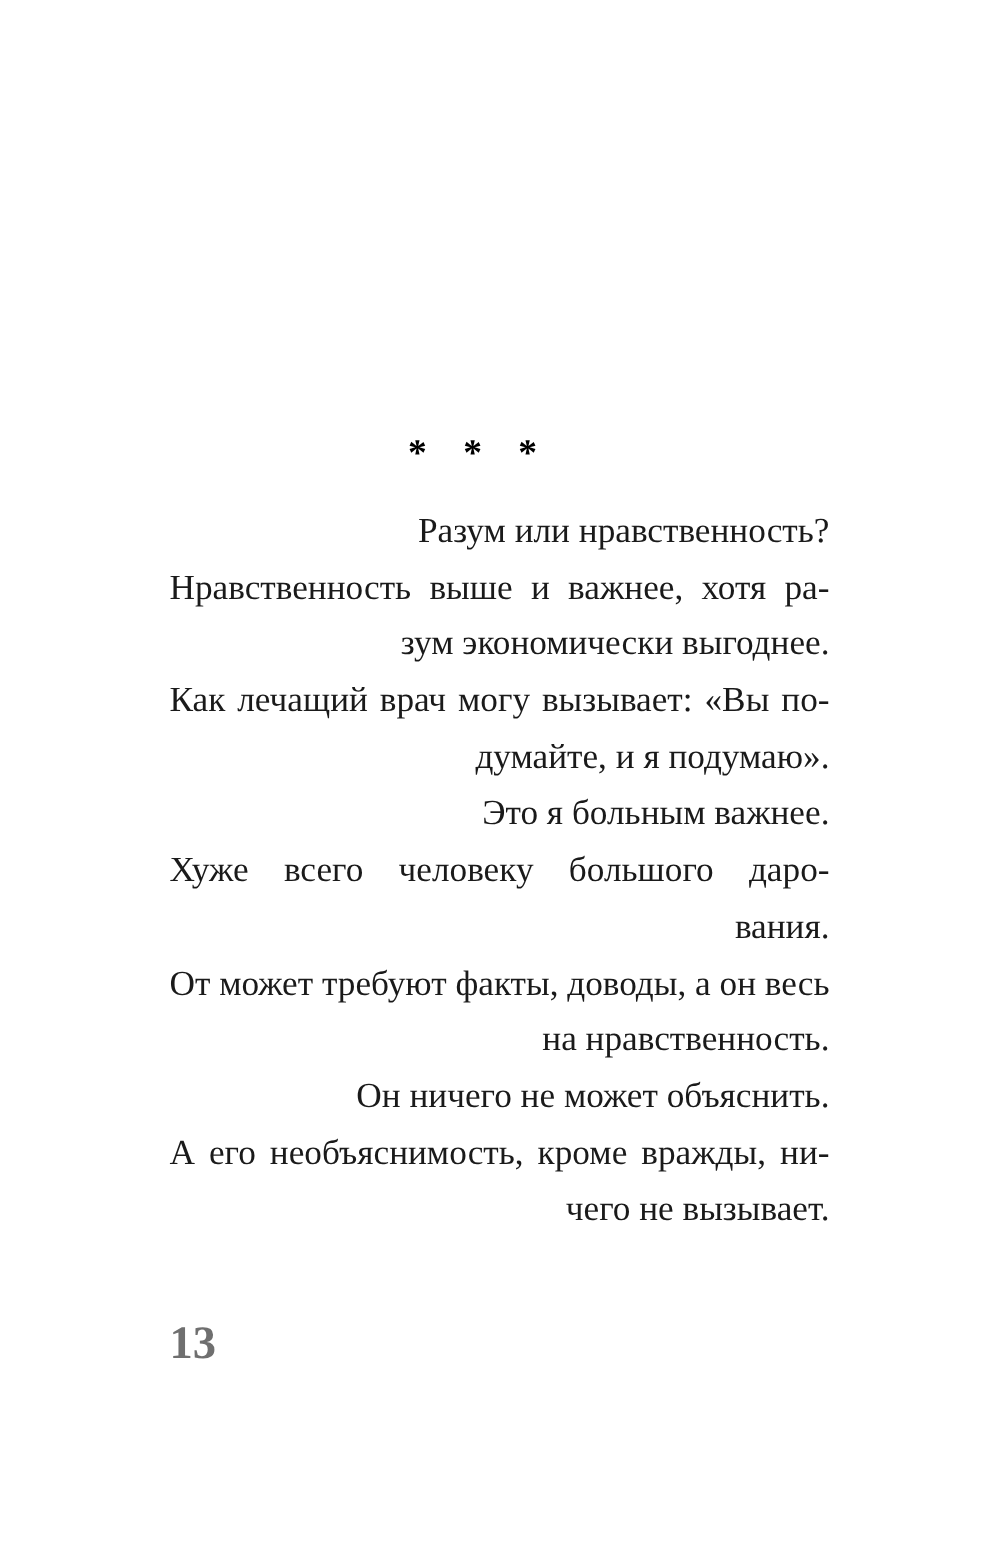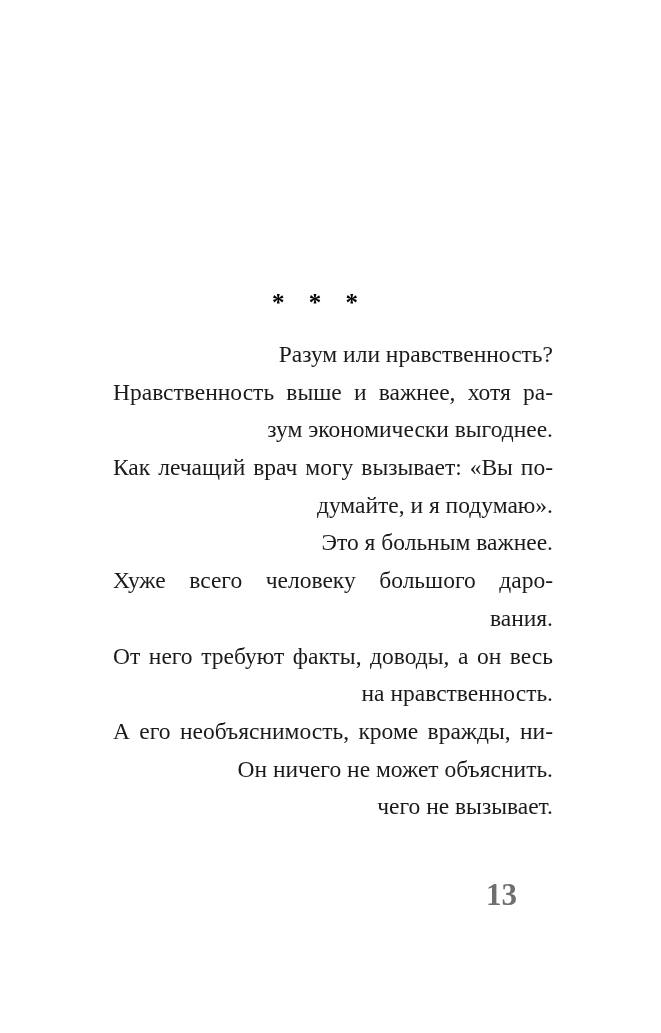--- a/index.html
+++ b/index.html
@@ -49,21 +49,21 @@
     text-align-last: justify;
     overflow: hidden;
   }
   .page-number {
     position: absolute;
     left: 113px;
     top: 878px;
     width: 440px;
     box-sizing: border-box;
     padding-right: 36px;
-    text-align: right;
+    text-align: left;
     font-size: 31px;
     font-weight: bold;
     color: #6f6f6f;
     line-height: 34px;
   }
 </style>
 </head>
 <body>
 
 <div class="page">
@@ -71,21 +71,21 @@
 
   <div class="text-block" id="text-block">
       <div class="line">Разум или нравственность?</div>
       <div class="line just">Нравственность выше и важнее, хотя ра-</div>
       <div class="line">зум экономически выгоднее.</div>
       <div class="line just">Как лечащий врач могу вызывает: «Вы по-</div>
       <div class="line">думайте, и я подумаю».</div>
       <div class="line">Это я больным важнее.</div>
       <div class="line just">Хуже всего человеку большого даро-</div>
       <div class="line">вания.</div>
-      <div class="line just">От него требуют факты, доводы, а он весь</div>
+      <div class="line just">От может требуют факты, доводы, а он весь</div>
       <div class="line">на нравственность.</div>
+      <div class="line">Он ничего не может объяснить.</div>
       <div class="line just">А его необъяснимость, кроме вражды, ни-</div>
-      <div class="line">Он ничего не может объяснить.</div>
       <div class="line">чего не вызывает.</div>
     </div>
 
   <div class="page-number">13</div>
 </div>
 
 </body></html>

